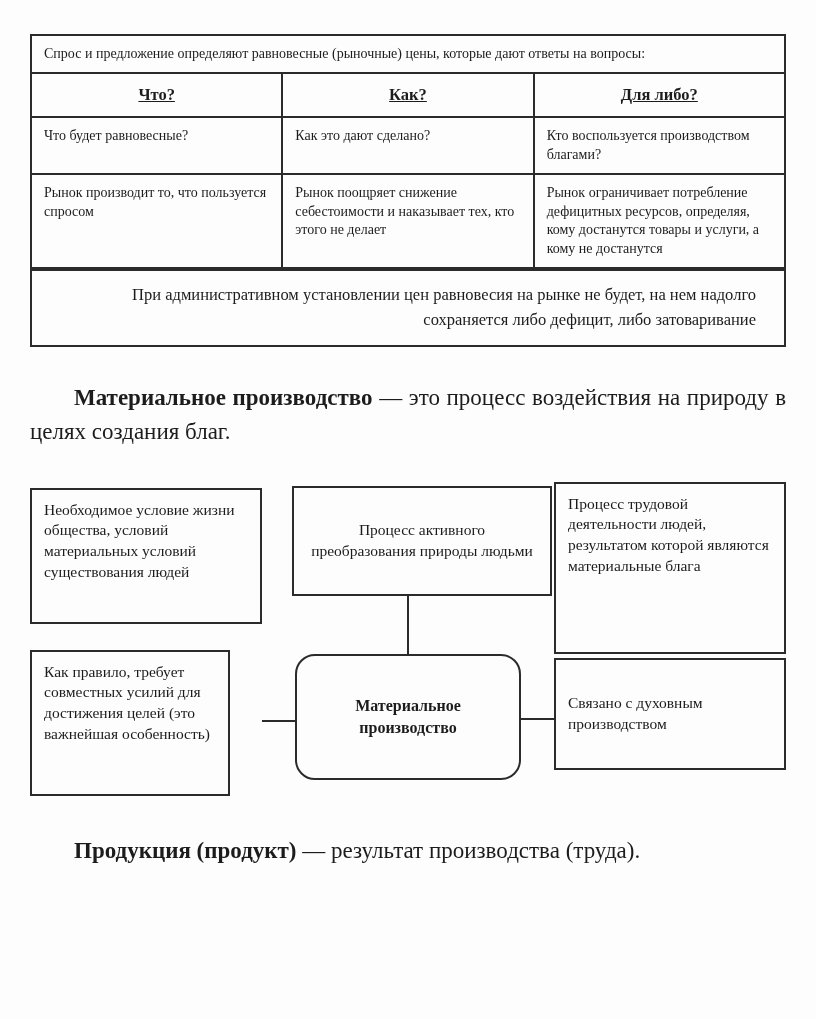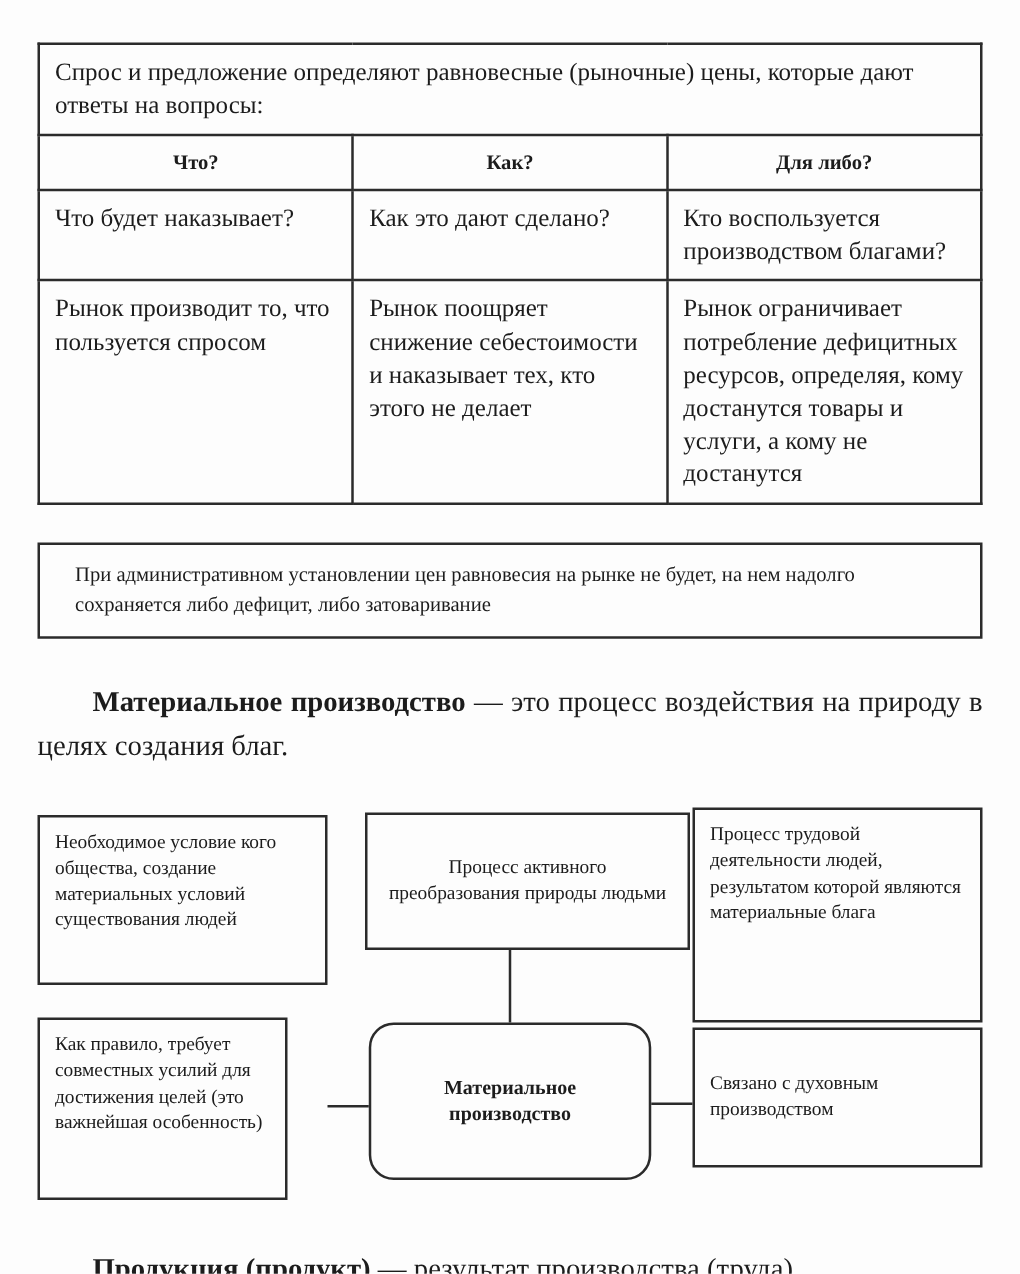--- a/index.html
+++ b/index.html
@@ -23,43 +23,43 @@
   
   table.market {
     border-collapse: collapse;
     width: 100%;
     table-layout: fixed;
   }
   table.market td, table.market th {
     border: 2px solid #2b2b2b;
     padding: 9px 12px;
     vertical-align: top;
-    font-size: 20px;
+    font-size: 14px;
     line-height: 1.32;
     text-align: left;
   }
   table.market th {
     text-align: center;
     font-weight: bold;
     font-size: 16.5px;
     padding: 10px 8px;
     vertical-align: middle;
+    text-decoration: underline;
   }
   td.intro-cell {
     font-size: 16.5px;
     padding: 11px 14px 13px 14px;
     line-height: 1.4;
   }
 
   
   .note-box {
     border: 2px solid #2b2b2b;
-    margin-top: 30px;
     padding: 12px 28px;
-    text-align: left;
+    text-align: right;
     font-size: 16.5px;
     line-height: 1.5;
   }
 
   
   .para {
     margin-top: 34px;
     font-size: 23px;
     line-height: 1.5;
     text-align: justify;
@@ -116,41 +116,41 @@
     <tbody>
       <tr>
         <td colspan="3" class="intro-cell">Спрос и предложение определяют равновесные (рыночные) цены, которые дают ответы на вопросы:</td>
       </tr>
       <tr>
         <th>Что?</th>
         <th>Как?</th>
         <th>Для либо?</th>
       </tr>
       <tr>
-        <td>Что будет наказывает?</td>
+        <td>Что будет равновесные?</td>
         <td>Как это дают сделано?</td>
         <td>Кто воспользуется производством благами?</td>
       </tr>
       <tr>
         <td>Рынок производит то, что пользуется спросом</td>
         <td>Рынок поощряет снижение себестоимости и наказывает тех, кто этого не делает</td>
         <td>Рынок ограничивает потребление дефицитных ресурсов, определяя, кому достанутся товары и услуги, а кому не достанутся</td>
       </tr>
     </tbody>
   </table>
 
   <div class="note-box">При административном установлении цен равновесия на рынке не будет, на нем надолго сохраняется либо дефицит, либо затоваривание</div>
 
   <p class="para">
     <span class="lead">Материальное производство</span><span> — это процесс воздействия на природу в целях создания благ.</span>
   </p>
 
   <div class="diagram">
 
-    <div class="dbox" id="box-tl">Необходимое условие кого общества, создание материальных условий существования людей</div>
+    <div class="dbox" id="box-tl">Необходимое условие жизни общества, условий материальных условий существования людей</div>
 
     <div class="dbox vcenter txt-center" id="box-tm">Процесс активного преобразования природы людьми</div>
 
     <div class="dbox" id="box-tr">Процесс трудовой деятельности людей, результатом которой являются материальные блага</div>
 
     <div class="dbox" id="box-bl">Как правило, требует совместных усилий для достижения целей (это важнейшая особенность)</div>
 
     <div class="dbox center-box" id="box-c">Материальное производство</div>
 
     <div class="dbox vcenter" id="box-r">Связано с духовным производством</div>

